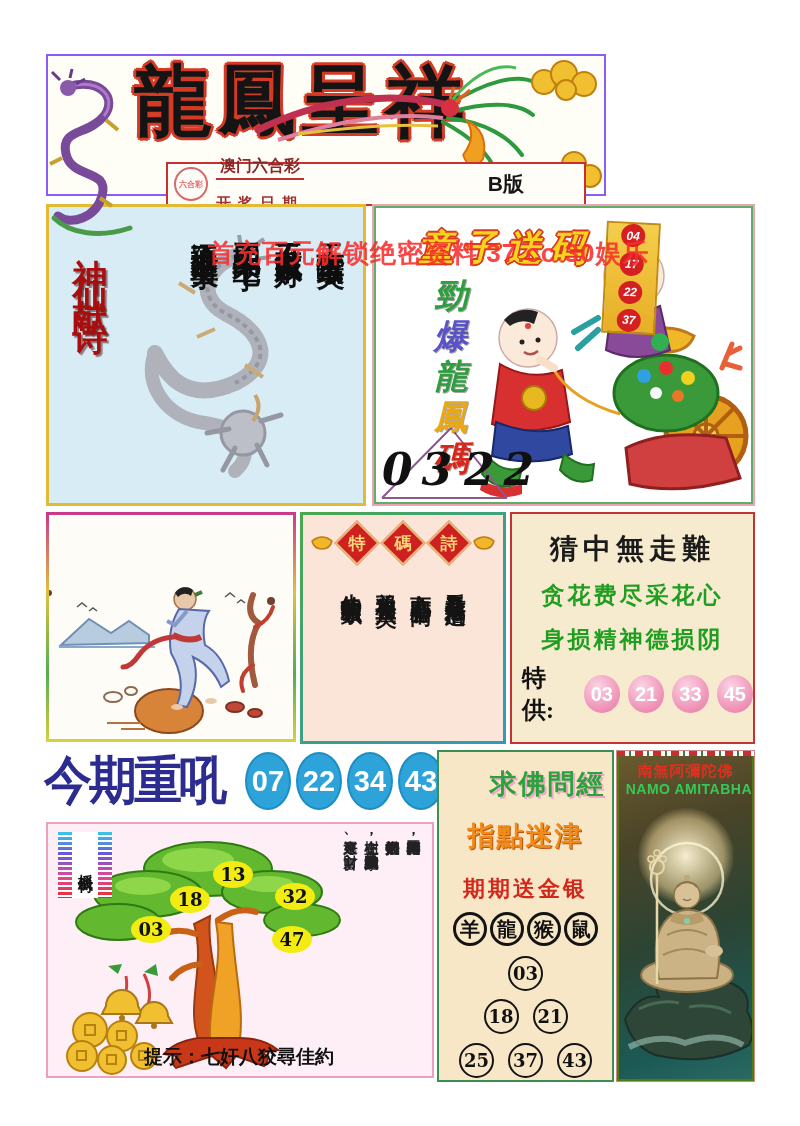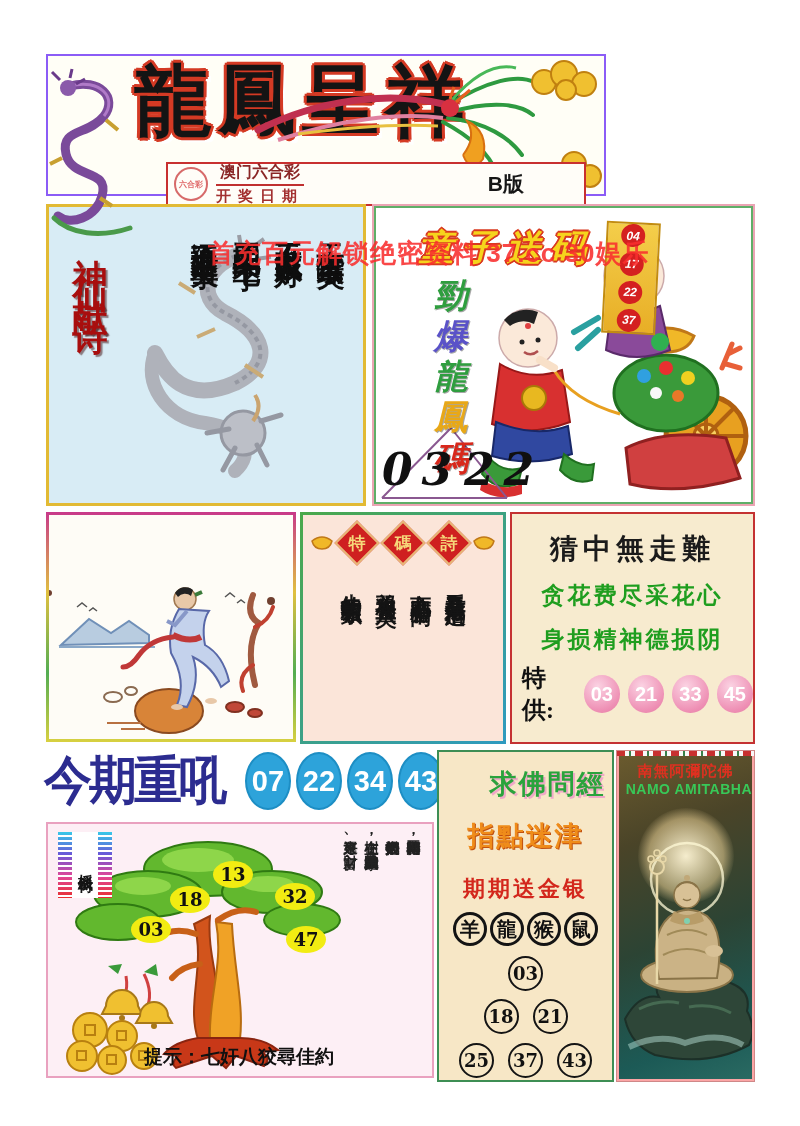--- a/index.html
+++ b/index.html
@@ -9,21 +9,21 @@
 
   
   .banner { left:46px; top:54px; width:560px; height:142px; border:2px solid #8b5cf6; background:#fffef6; overflow:visible; }
   .main-title { left:86px; top:-6px; font-size:78px; font-weight:900; letter-spacing:6px; color:#141414;
     font-family:"Liberation Serif","DejaVu Serif",serif;
     text-shadow:-3px 0 #d43a24, 3px 0 #d43a24, 0 -3px #d43a24, 0 3px #d43a24, -2px -2px #d43a24, 2px 2px #d43a24, 2px -2px #d43a24, -2px 2px #d43a24, 5px 5px 0 #ffffff; }
   .date-box { left:118px; top:106px; width:420px; height:44px; border:2px solid #c83030; background:#fffdf8; display:flex; align-items:center; }
   .logo-circle { width:34px; height:34px; border-radius:50%; border:2px solid #d76a6a; margin-left:6px; display:flex; align-items:center; justify-content:center; color:#e06a6a; font-size:8px; font-weight:700; }
   .org-col { margin-left:8px; text-align:center; }
   .org-line { font-size:16px; font-weight:800; color:#8a2626; border-bottom:2px solid #c03030; padding:0 4px 1px; font-family:"Liberation Serif",serif; }
-  .draw-line { font-size:15px; font-weight:800; color:#a33030; letter-spacing:7px; padding-top:1px; font-family:"Liberation Serif",serif; }
+  .draw-line { font-size:15px; font-weight:800; color:#a33030; letter-spacing:7px; padding-top:14px; font-family:"Liberation Serif",serif; }
   .date-text { margin-left:14px; color:#e32020; font-size:16px; font-weight:800; font-family:"Liberation Serif",serif; letter-spacing:1px; }
   .edition { right:80px; top:114px; font-size:21px; font-weight:900; color:#161616; }
 
   
   .watermark { left:208px; top:236px; font-size:26px; font-weight:800; color:rgba(248,45,45,0.88); white-space:nowrap; z-index:60; letter-spacing:1px; }
 
   
   .immortal { left:46px; top:204px; width:320px; height:302px; border:3px solid #e2ba34; background:#d8ecf5; overflow:hidden; }
   .immortal-title { left:16px; top:24px; writing-mode:vertical-rl; font-size:35px; font-weight:900; color:#a80e0e; letter-spacing:20px; font-family:"Liberation Serif","DejaVu Serif",serif; text-shadow:2px 2px 1px rgba(60,10,10,0.5); }
   .immortal-poem { right:12px; top:14px; height:282px; writing-mode:vertical-rl; line-height:1.5; font-size:28px; font-weight:800; color:#0e0e0e; font-family:"Liberation Serif","DejaVu Serif",serif; letter-spacing:3px; z-index:5; }
@@ -85,21 +85,21 @@
   .ask2 { top:66px; color:#ef8c1a; text-shadow:1px 1px 0 #c05010; }
   .ask-line { width:100%; text-align:center; font-size:27px; font-weight:900; letter-spacing:2px; font-family:"Liberation Serif",serif; }
   .ask3 { top:122px; width:100%; text-align:center; font-size:22px; font-weight:900; color:#d3271c; letter-spacing:3px; font-family:"Liberation Serif",serif; }
   .zodiac-row { top:160px; width:100%; display:flex; justify-content:center; gap:3px; }
   .zod { width:34px; height:34px; border-radius:50%; border:3px solid #141414; display:flex; align-items:center; justify-content:center; font-size:20px; font-weight:900; color:#111; background:transparent; font-family:"Liberation Serif",serif; }
   .numrow { width:100%; display:flex; justify-content:center; gap:14px; }
   .nr1 { top:204px; } .nr2 { top:247px; } .nr3 { top:291px; }
   .ncirc { width:35px; height:35px; border-radius:50%; border:2px solid #141414; display:flex; align-items:center; justify-content:center; font-size:18px; font-weight:700; color:#111; font-family:"DejaVu Serif","Liberation Serif",serif; }
 
   
-  .buddhacard { left:616px; top:750px; width:139px; height:332px; border:1px solid #cf8888; background:#fca5a5; }
+  .buddhacard { left:616px; top:750px; width:139px; height:332px; border:1px solid #cf8888; background:#4d7c0f; }
   .buddha-stripe { left:0; top:0; width:100%; height:5px; background:repeating-linear-gradient(90deg,#c83030 0 8px,#f8f8f8 8px 12px,#388048 12px 14px,#f8f8f8 14px 18px); }
   .buddha-bg { left:2px; top:5px; right:2px; bottom:2px; background:linear-gradient(160deg,#6a5a2e 0%, #4a4428 25%, #2c4434 55%, #1c5a56 85%, #2a6a62 100%); overflow:hidden; }
   .halo { left:50%; top:52px; width:96px; height:96px; margin-left:-48px; border-radius:50%; background:radial-gradient(circle, rgba(255,246,214,0.95) 0%, rgba(235,210,150,0.55) 55%, rgba(235,210,150,0) 72%); }
   .buddha-cn { top:6px; width:100%; text-align:center; font-size:15px; font-weight:900; color:#e03020; letter-spacing:1px; z-index:3; font-family:"Liberation Serif",serif; }
   .buddha-en { top:25px; width:100%; text-align:right; font-size:14px; font-weight:800; color:#38c858; letter-spacing:0.5px; z-index:3; }
 
   svg { display:block; }
 </style>
 </head>
 <body>
@@ -369,21 +369,21 @@
           <rect x="69" y="207" width="9" height="9"></rect>
           <rect x="29" y="227" width="9" height="9"></rect>
           <rect x="59" y="231" width="9" height="9"></rect>
           <rect x="91" y="227" width="9" height="9"></rect>
       </g>
     </svg>
     <div class="tnum" style="left:83px;top:92px;">03</div>
     <div class="tnum" style="left:122px;top:62px;">18</div>
     <div class="tnum" style="left:165px;top:37px;">13</div>
     <div class="tnum" style="left:227px;top:59px;">32</div>
-    <div class="tnum" style="left:238px;top:102px;text-align:right;">47</div>
+    <div class="tnum" style="left:224px;top:102px;text-align:right;">47</div>
     <div class="abs tree-story">
       <span>相傳三國時期，</span>
       <span>人們把錢幣掛</span>
       <span>在樹上，就能夠給自己及家人帶</span>
       <span>來好運、財富……</span>
     </div>
     <div class="abs hint-row">
       <span>提示：</span>
       <span>七奸八狡尋佳約</span>
     </div>

